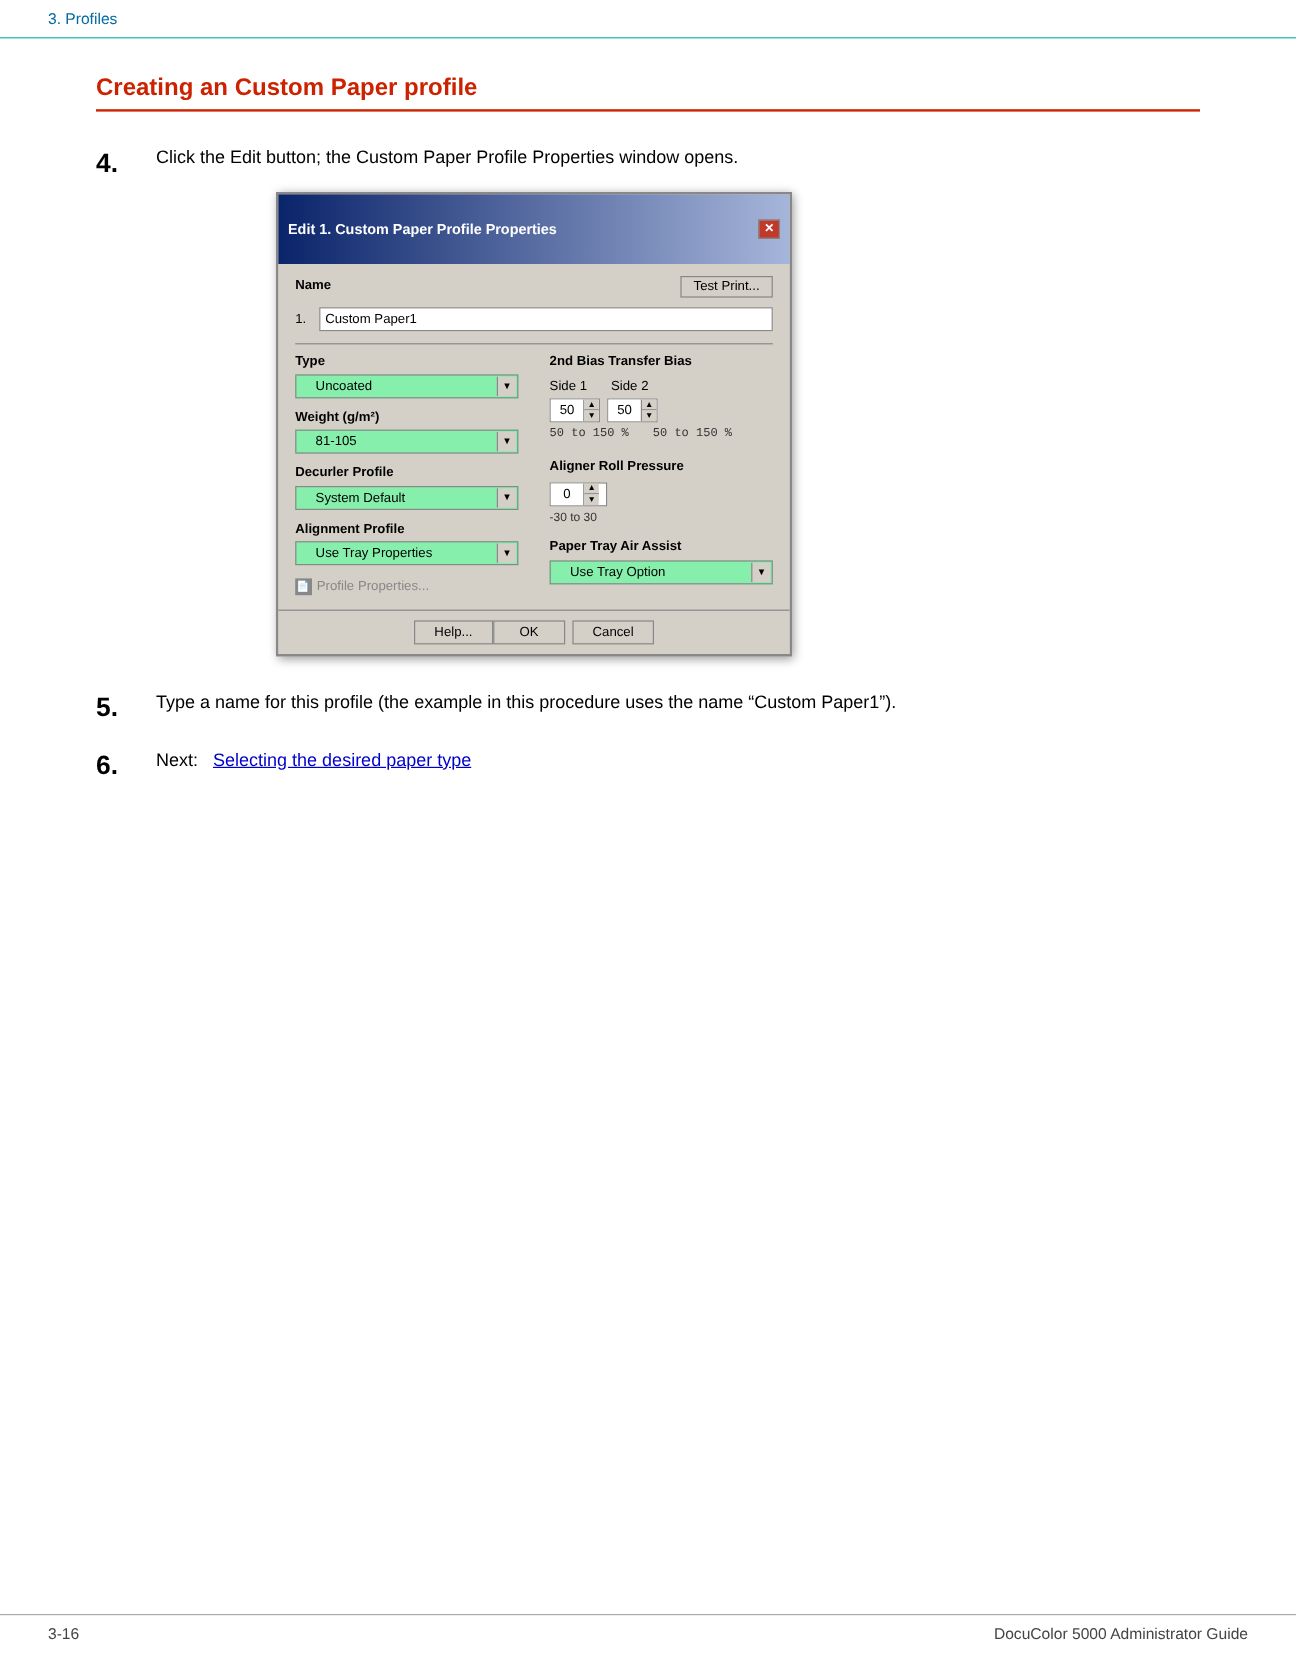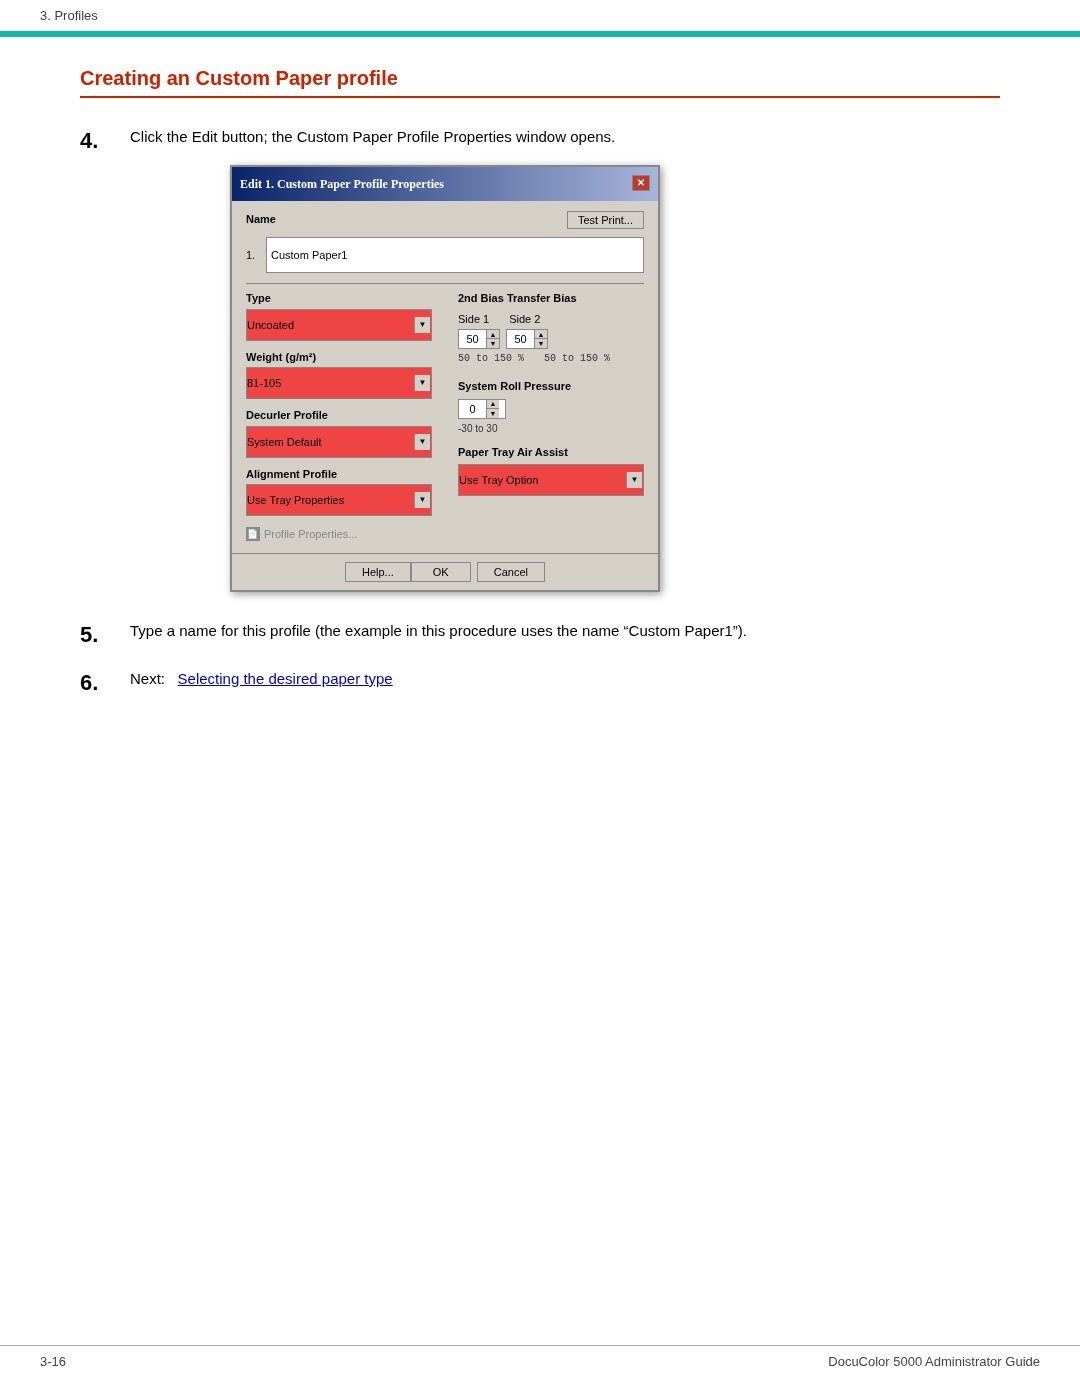--- a/index.html
+++ b/index.html
@@ -15,24 +15,24 @@
 
     .page-container {
       width: 1080px;
       min-height: 1397px;
       padding: 0;
       position: relative;
     }
 
     
     .header-bar {
-      border-bottom: 6px solid #14b8a6;
+      border-bottom: 1px solid #14b8a6;
       padding: 8px 40px;
       font-size: 13px;
-      color: #404040;
+      color: #0369a1;
     }
 
     
     .main-content {
       padding: 30px 80px 60px 80px;
     }
 
     .page-title {
       font-size: 20px;
       font-weight: bold;
@@ -76,26 +76,26 @@
       border: 2px solid #888;
       background: #d4d0c8;
       font-family: 'Tahoma', Arial, sans-serif;
       font-size: 11px;
       box-shadow: 2px 2px 8px rgba(0,0,0,0.4);
     }
 
     .dialog-titlebar {
       background: linear-gradient(to right, #0a246a, #a6b5da);
       color: #fff;
-      padding: 8px 8px;
+      padding: 20px 8px;
       display: flex;
       justify-content: space-between;
+      align-items: center;
       font-size: 12px;
       font-weight: bold;
-      font-family: Liberation Serif, serif;
     }
 
     .dialog-close-btn {
       background: #c0392b;
       color: #fff;
       border: 1px solid #888;
       width: 18px;
       height: 16px;
       display: flex;
       align-items: center;
@@ -140,21 +140,21 @@
       margin-bottom: 10px;
     }
 
     .dialog-name-number {
       font-size: 11px;
       min-width: 16px;
     }
 
     .dialog-name-input {
       flex: 1;
-      height: 36px;
+      height: 20px;
       border: 1px solid #888;
       background: #fff;
       font-size: 11px;
       padding: 1px 4px;
     }
 
     .dialog-divider {
       border: none;
       border-top: 1px solid #888;
       margin: 6px 0;
@@ -185,25 +185,25 @@
       margin-top: 0;
     }
 
     .select-wrapper {
       position: relative;
       width: 100%;
     }
 
     .dialog-select {
       width: 100%;
-      height: 32px;
+      height: 20px;
       border: 1px solid #888;
-      background: #ef4444;
-      font-size: 11px;
-      padding: 1px 0;
+      background: #86efac;
+      font-size: 11px;
+      padding: 1px 16px;
       appearance: none;
       -webkit-appearance: none;
     }
 
     .select-arrow {
       position: absolute;
       right: 2px;
       top: 50%;
       transform: translateY(-50%);
       width: 16px;
@@ -511,21 +511,21 @@
                         </div>
                       </div>
                     </div>
                     <div class="bias-ranges-row">
                       <span class="bias-range">50 to 150 %</span>
                       <span class="bias-range">50 to 150 %</span>
                     </div>
                   </div>
 
                   <div class="aligner-section">
-                    <div class="aligner-label">System Roll Pressure</div>
+                    <div class="aligner-label">Aligner Roll Pressure</div>
                     <div class="spinner-wrapper" style="width:48px;">
                       <input class="spinner-input" type="text" value="0" style="">
                       <div class="spinner-buttons">
                         <button class="spinner-btn">▲</button>
                         <button class="spinner-btn">▼</button>
                       </div>
                     </div>
                     <div class="aligner-range">-30 to 30</div>
                   </div>
 

